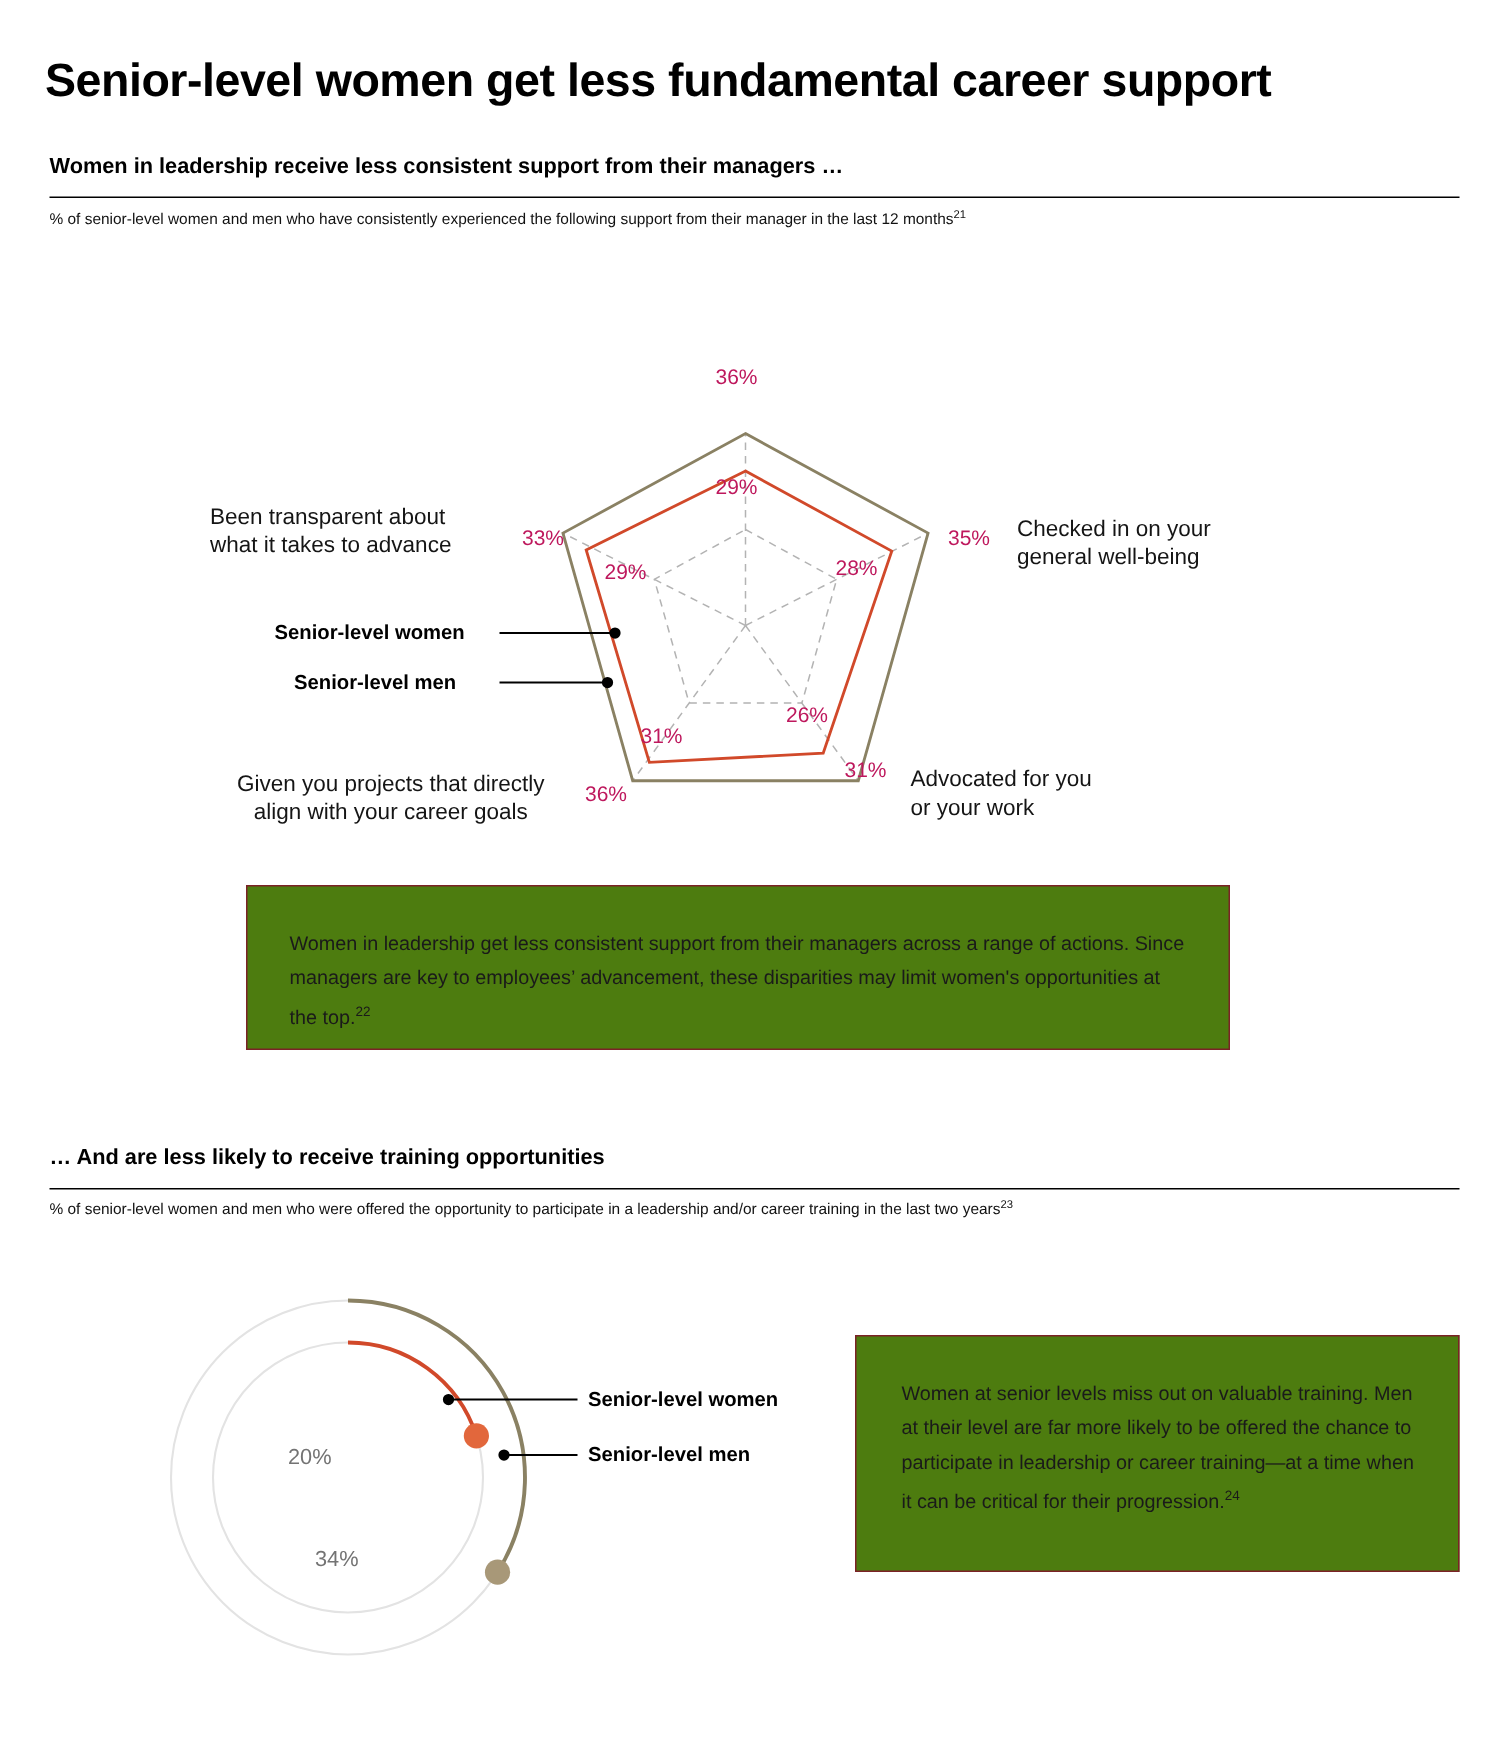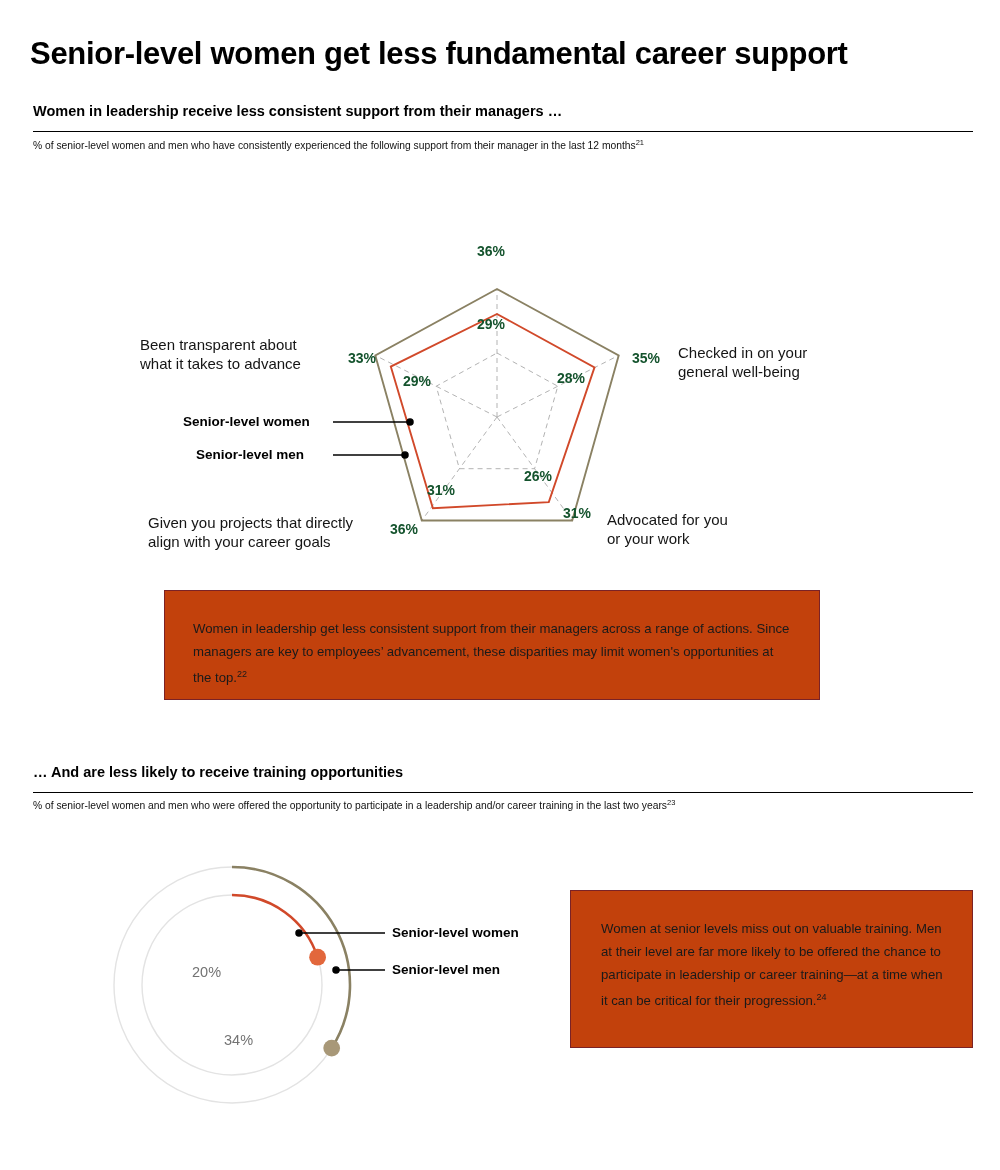--- a/index.html
+++ b/index.html
@@ -64,38 +64,38 @@
 
   .axis-label {
     position: absolute;
     font-size: 15px;
     line-height: 19px;
     color: #151515;
   }
   .val-label {
     position: absolute;
     font-size: 14px;
-    font-weight: 700;
-    color: #14532d;
+    font-weight: 400;
+    color: #be185d;
     white-space: nowrap;
   }
   .legend-label {
     position: absolute;
     font-size: 13.5px;
     font-weight: bold;
     color: #000;
     white-space: nowrap;
   }
 
   
   .callout {
     position: absolute;
     border: 1.4px solid #7B2226;
     box-sizing: border-box;
-    background: #c2410c;
+    background: #4d7c0f;
   }
   .callout p {
     margin: 0;
     font-size: 13.2px;
     line-height: 23px;
     color: #1a1a1a;
   }
   .callout sup { font-size: 9px; }
 
   
@@ -161,21 +161,21 @@
   <div class="axis-label" style="left:607px; top:345px; width:180px;">
     <div>Advocated for you</div>
     <div>or your work</div>
   </div>
 
   <div class="axis-label" style="left:678px; top:178px; width:180px;">
     <div>Checked in on your</div>
     <div>general well-being</div>
   </div>
 
-  <div class="axis-label" style="left:148px; top:348px; width:245px; text-align:left;">
+  <div class="axis-label" style="left:138px; top:348px; width:245px; text-align:center;">
     <div>Given you projects that directly</div>
     <div>align with your career goals</div>
   </div>
 
   <div class="axis-label" style="left:140px; top:170px; width:195px; text-align:left;">
     <div>Been transparent about</div>
     <div>what it takes to advance</div>
   </div>
 
   <div class="val-label" style="left:477px; top:78px;">36%</div>
@@ -218,21 +218,21 @@
 
     <g stroke="#000" stroke-width="1.3" fill="#000">
       <circle cx="299" cy="93" r="3.1"></circle>
       <line x1="299" y1="93" x2="385" y2="93"></line>
       <circle cx="336" cy="130" r="3.1"></circle>
       <line x1="336" y1="130" x2="385" y2="130"></line>
     </g>
   </svg>
 
   <div class="gauge-val" style="left:192px; top:124px;">20%</div>
-  <div class="gauge-val" style="left:224px; top:192px;">34%</div>
+  <div class="gauge-val" style="left:210px; top:192px;">34%</div>
 
   <div class="gauge-legend" style="left:392px; top:85px;">Senior-level women</div>
   <div class="gauge-legend" style="left:392px; top:122px;">Senior-level men</div>
 </div>
 
 <div class="callout" style="left:570px; top:890px; width:403px; height:158px; padding:26px 28px 0 30px;">
   <p><span>Women at senior levels miss out on valuable training. Men at their level are far more likely to be offered the chance to participate in leadership or career training—at a time when it can be critical for their progression.</span><sup>24</sup></p>
 </div>
 
 </body></html>

